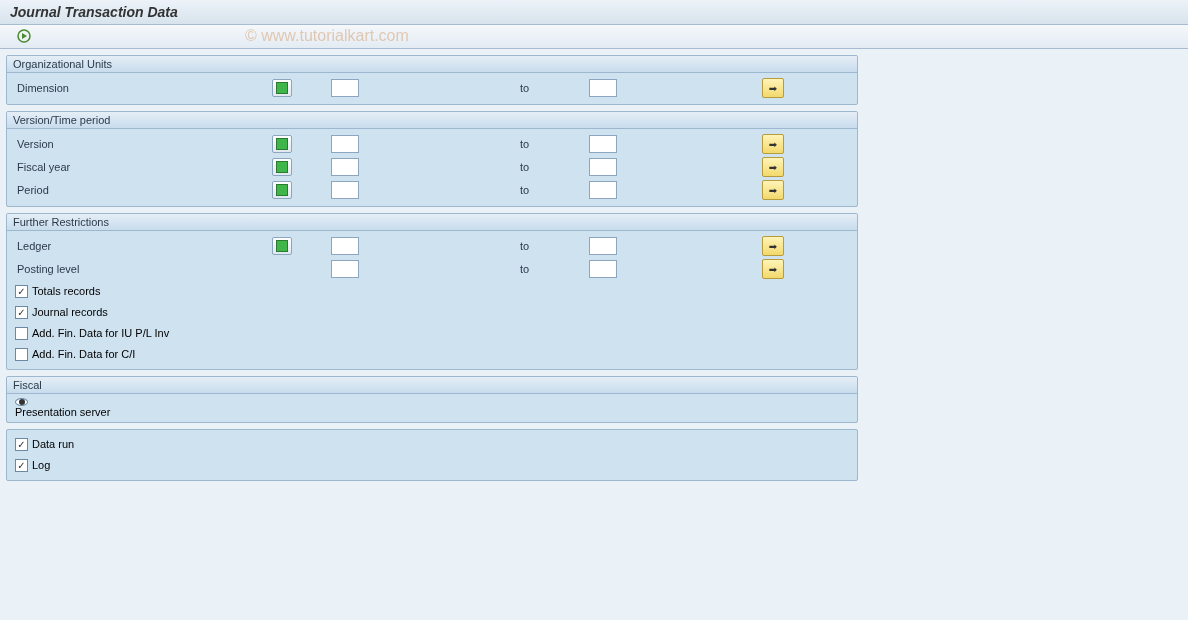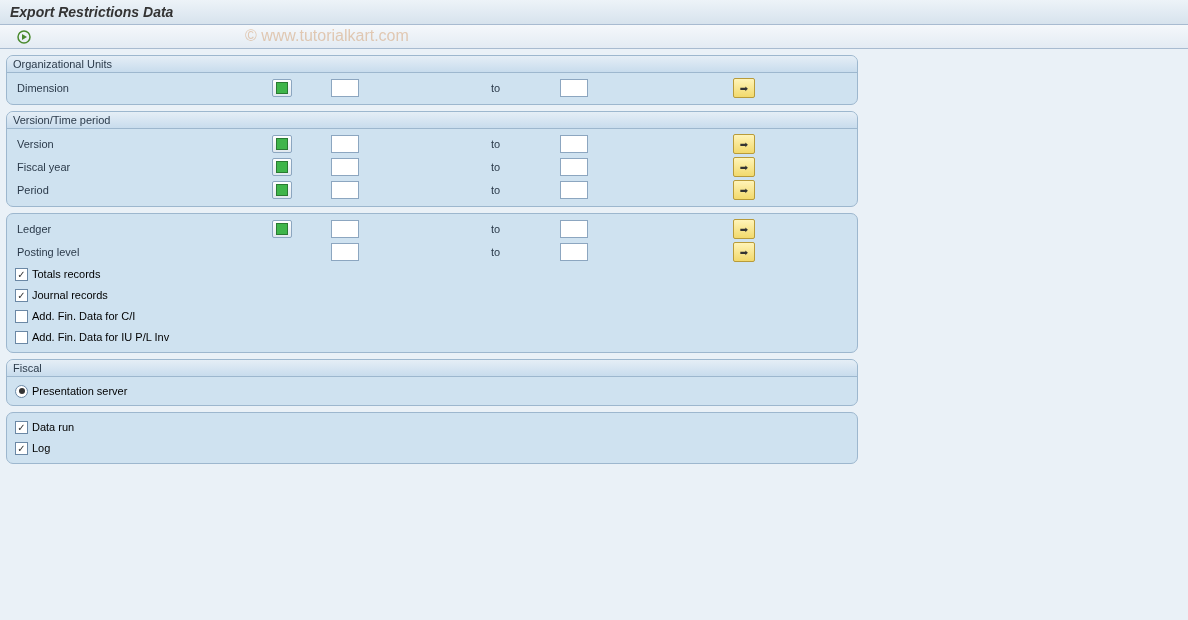--- a/index.html
+++ b/index.html
@@ -21,21 +21,21 @@
       font-size: 14px;
       color: #333;
       width: 100%;
     }
     .toolbar {
       background: linear-gradient(to bottom, #f5f8fb, #e3ebf3);
       border-bottom: 1px solid #a8bbd0;
       padding: 3px 16px;
       height: 24px;
       display: flex;
-      align-items: flex-end;
+      align-items: flex-start;
       position: relative;
     }
     .toolbar-icon {
       width: 16px;
       height: 16px;
       display: inline-flex;
       align-items: center;
       justify-content: center;
       cursor: pointer;
     }
@@ -49,21 +49,21 @@
       pointer-events: none;
     }
     .content {
       padding: 6px 6px;
       width: 864px;
     }
     .section {
       margin-bottom: 6px;
       border: 1px solid #9db7ce;
       background: #cfe2f0;
-      border-radius: 7px;
+      border-radius: 2px;
       overflow: hidden;
     }
     .section-header {
       background: linear-gradient(to bottom, #e5eef6, #c8dced);
       border-bottom: 1px solid #9db7ce;
       padding: 2px 6px;
       font-size: 11px;
       color: #2b3a4a;
     }
     .section-body {
@@ -107,21 +107,21 @@
       border: 1px solid #8ca6c0;
       background: #fff;
       margin-right: 6px;
       padding: 0 2px;
       font-size: 11px;
     }
     .input-from { width: 28px; }
     .to-label {
       width: 28px;
       color: #2b3a4a;
-      margin-left: 89px;
+      margin-left: 118px;
     }
     .input-to { 
       width: 28px;
       height: 18px;
       border: 1px solid #8ca6c0;
       background: #fff;
       margin-left: 4px;
       font-size: 11px;
     }
     .multi-btn {
@@ -155,22 +155,22 @@
       margin-right: 4px;
       display: inline-flex;
       align-items: center;
       justify-content: center;
       cursor: pointer;
       font-size: 10px;
       color: #333;
     }
     .radio-row {
       display: flex;
-      align-items: center;
       height: 20px;
+      flex-direction: column;
     }
     .radio {
       width: 13px;
       height: 13px;
       border: 1px solid #6b88a5;
       border-radius: 50%;
       background: #fff;
       margin-right: 4px;
       display: inline-flex;
       align-items: center;
@@ -197,21 +197,21 @@
     }
     .file-check {
       font-size: 11px;
       color: #333;
     }
   </style>
 </head>
 <body>
 
 <div class="title-bar">
-  <span>Export Restrictions Data</span>
+  <span>Journal Transaction Data</span>
 </div>
 
 <div class="toolbar">
   <span class="toolbar-icon">
     <svg width="14" height="14" viewBox="0 0 14 14">
       <circle cx="7" cy="7" r="6" fill="none" stroke="#4a8a2e" stroke-width="1.5"></circle>
       <path d="M 5 4 L 10 7 L 5 10 Z" fill="#4a8a2e"></path>
     </svg>
   </span>
   <span class="watermark">© www.tutorialkart.com</span>
@@ -257,20 +257,21 @@
         <span class="selector-btn green"></span>
         <input class="input-small input-from" style="">
         <span class="to-label">to</span>
         <input class="input-to" style="">
         <span class="multi-btn"></span>
       </div>
     </div>
   </div>
 
   <div class="section">
+    <div class="section-header">Further Restrictions</div>
     <div class="section-body">
       <div class="row">
         <span class="label">Ledger</span>
         <span class="selector-btn green"></span>
         <input class="input-small input-from" style="">
         <span class="to-label">to</span>
         <input class="input-to" style="">
         <span class="multi-btn"></span>
       </div>
       <div class="row">
@@ -284,25 +285,25 @@
       <div class="checkbox-row">
         <span class="checkbox">✓</span>
         <span>Totals records</span>
       </div>
       <div class="checkbox-row">
         <span class="checkbox">✓</span>
         <span>Journal records</span>
       </div>
       <div class="checkbox-row">
         <span class="checkbox"></span>
+        <span>Add. Fin. Data for IU P/L Inv</span>
+      </div>
+      <div class="checkbox-row">
+        <span class="checkbox"></span>
         <span>Add. Fin. Data for C/I</span>
-      </div>
-      <div class="checkbox-row">
-        <span class="checkbox"></span>
-        <span>Add. Fin. Data for IU P/L Inv</span>
       </div>
     </div>
   </div>
 
   <div class="section">
     <div class="section-header">Fiscal</div>
     <div class="section-body">
       <div class="radio-row">
         <span class="radio checked"></span>
         <span>Presentation server</span>

